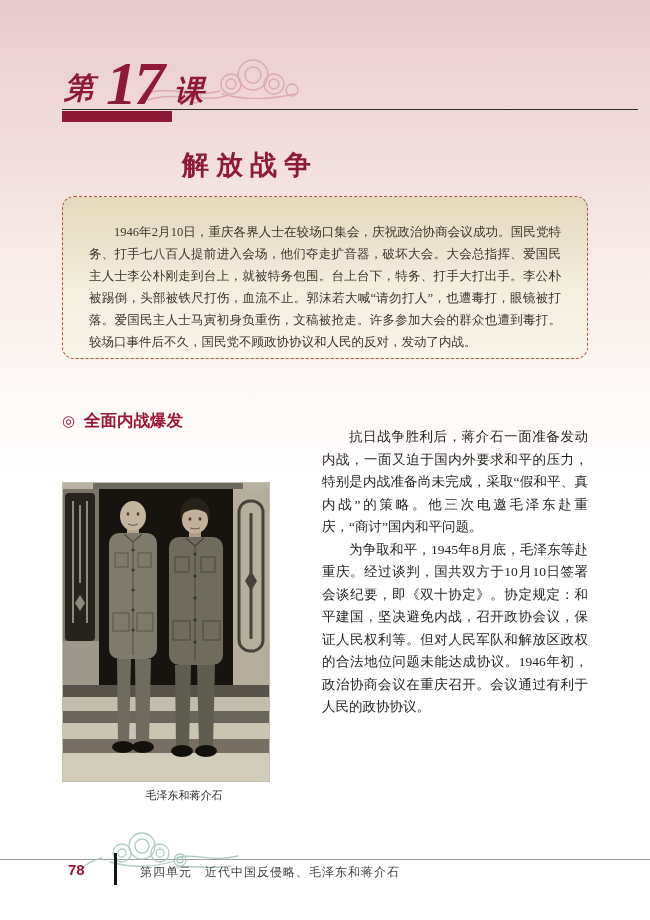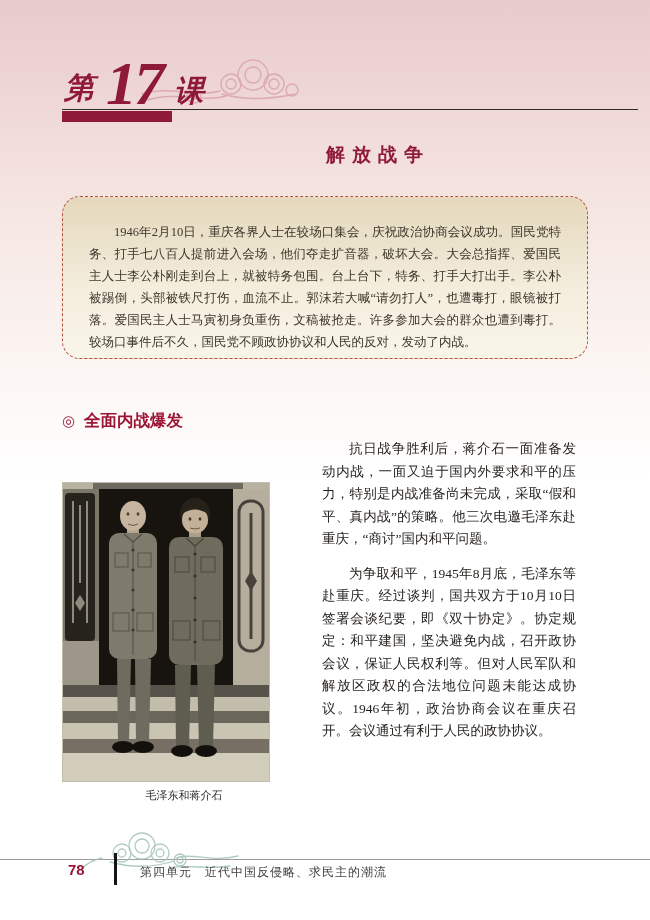--- a/index.html
+++ b/index.html
@@ -10,34 +10,34 @@
     font-family:"Liberation Serif","DejaVu Serif",serif;
   }
   
   .lesson{position:absolute;left:64px;top:50px;height:62px;display:flex;align-items:flex-end;color:#8f1a38;z-index:2;}
   .lesson .kai{font-family:"Liberation Serif",serif;font-style:italic;font-weight:bold;font-size:30px;line-height:1;margin-bottom:9px;}
   .lesson .kai.last{margin-bottom:6px;}
   .lesson .num{font-family:"Liberation Serif",serif;font-style:italic;font-weight:bold;font-size:62px;line-height:0.92;letter-spacing:-3px;margin:0 12px;}
   .header-cloud{position:absolute;left:140px;top:56px;z-index:1;}
   .header-line{position:absolute;left:62px;width:576px;top:109px;border-top:1.6px solid #2e2b2b;}
   .red-bar{position:absolute;left:62px;top:111px;width:110px;height:11px;background:#8f1a38;}
-  .title{position:absolute;top:129px;left:70px;width:360px;text-align:right;
-    font-family:"Liberation Sans","DejaVu Sans",sans-serif;font-weight:bold;font-size:19px;letter-spacing:7px;color:#8f1a38;}
+  .title{position:absolute;top:129px;left:70px;width:360px;text-align:center;
+    font-family:"Liberation Sans","DejaVu Sans",sans-serif;font-weight:bold;font-size:27px;letter-spacing:7px;color:#8f1a38;}
   
   .intro-box{position:absolute;left:62px;top:196px;width:526px;height:163px;box-sizing:border-box;
-    border:1.6px dashed #b0543e;border-radius:18px;padding:24px 26px 0;
+    border:1.6px dashed #b0543e;border-radius:12px;padding:24px 26px 0;
     background:linear-gradient(180deg,#e5d8bc 0%,#ebe1ca 25%,#f3eddc 55%,#f9f5e9 100%);}
   .intro-box p{margin:0;font-size:12.5px;line-height:22px;color:#3c362b;text-indent:2em;text-align:justify;}
   
   .section-heading{position:absolute;left:62px;top:396px;display:flex;align-items:center;gap:9px;
     color:#9d1535;font-family:"Liberation Sans","DejaVu Sans",sans-serif;font-weight:bold;font-size:16.5px;}
   .section-heading .marker{font-size:15px;line-height:1;}
   .body-text{position:absolute;left:62px;top:426px;width:526px;font-size:13.5px;line-height:22.5px;
     color:#221e1b;text-align:justify;}
-  .body-text p{margin:12px;text-indent:2em;}
+  .body-text p{margin:0;text-indent:2em;}
   .photo-figure{float:left;width:244px;margin:56px 16px 0 0;}
   .photo-figure svg{display:block;border:1px solid #c4bdae;}
   .photo-figure figcaption{margin-top:6px;text-align:center;font-size:11px;line-height:15px;color:#2a2a2a;}
   
   .footer-line{position:absolute;left:0;top:859px;width:650px;border-top:1px solid #9c9c9c;}
   .footer-cloud{position:absolute;left:80px;top:828px;opacity:.85;}
   .page-number{position:absolute;left:68px;top:861px;font-family:"Liberation Sans","DejaVu Sans",sans-serif;
     font-weight:bold;font-size:15px;color:#9d1535;}
   .footer-bar{position:absolute;left:114px;top:853px;width:3px;height:32px;background:#151515;}
   .unit-title{position:absolute;left:140px;top:864px;font-family:"Liberation Sans","DejaVu Sans",sans-serif;
@@ -196,15 +196,15 @@
       <circle cx="100" cy="32" r="6"></circle>
         <circle cx="100" cy="32" r="3"></circle>
       <path d="M30,34 Q62,43 94,33"></path>
       <path d="M96,30 C112,24 132,35 158,28"></path>
       <path d="M22,30 C12,32 6,36 2,41"></path>
       <path d="M90,40 C110,36 128,42 150,38"></path>
     </g>
   </svg>
   <div class="page-number">78</div>
   <div class="footer-bar"></div>
-  <div class="unit-title">第四单元　近代中国反侵略、求民主的潮流</div>
+  <div class="unit-title">第四单元　近代中国反侵略、毛泽东和蒋介石</div>
 
 </div>
 
 </body></html>

